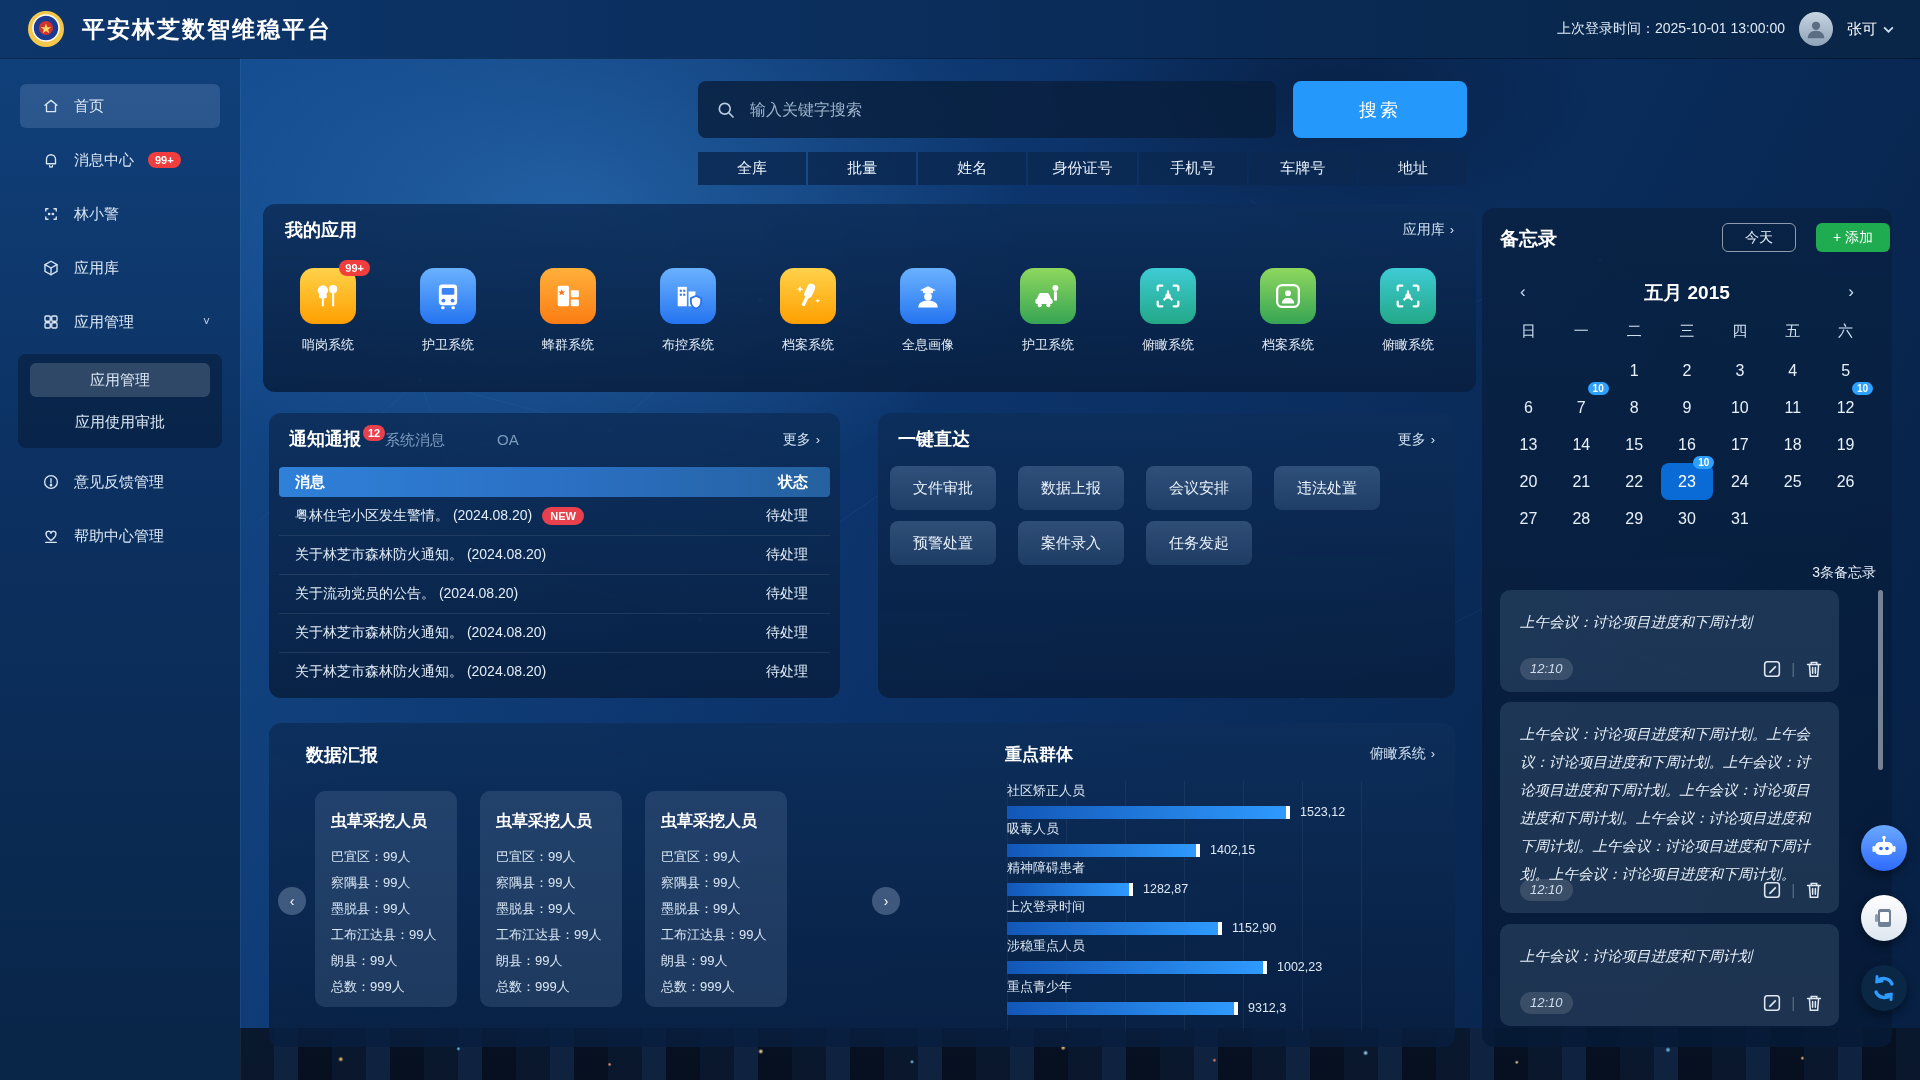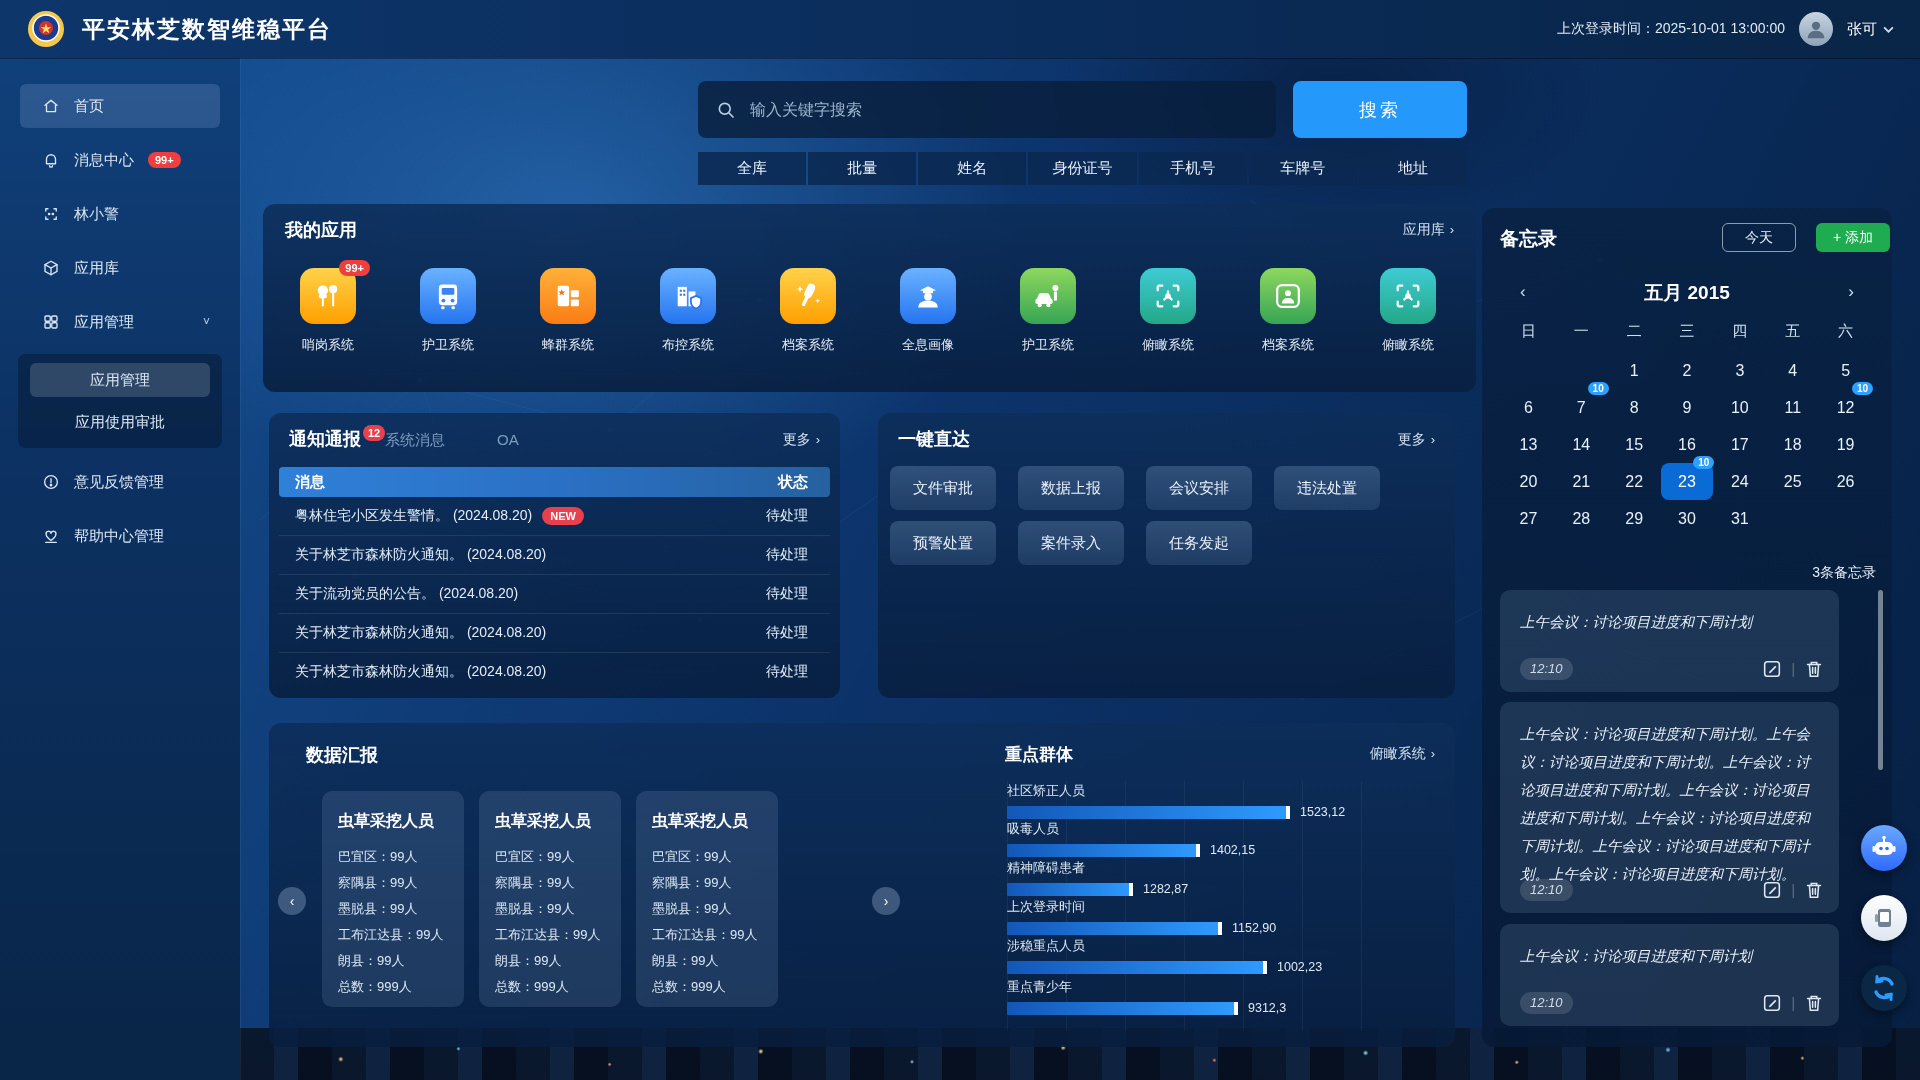--- a/index.html
+++ b/index.html
@@ -100,21 +100,21 @@
   .notice-text{color:#e3edf7;font-size:14px;padding-left:16px;white-space:nowrap;}
   .new-badge{background:#e9404d;color:#fff;font-size:11px;font-weight:bold;border-radius:10px;padding:3px 8px;margin-left:10px;}
   .notice-status{margin-left:auto;color:#e3edf7;font-size:14px;padding-right:22px;}
   
   #panel-quick{left:878px;top:413px;width:577px;height:285px;}
   #quick-grid{position:absolute;left:12px;top:53px;width:553px;display:flex;flex-wrap:wrap;gap:11px 22px;}
   .quick-btn{width:106px;height:44px;border-radius:8px;background:linear-gradient(180deg,rgba(150,185,222,.26),rgba(120,158,200,.18));
        color:#eaf3fc;font-size:15px;display:flex;align-items:center;justify-content:center;cursor:pointer;}
   
   #panel-data{left:269px;top:723px;width:1186px;height:324px;}
-  #data-cards{position:absolute;left:53px;top:68px;display:flex;gap:15px;}
+  #data-cards{position:absolute;left:46px;top:68px;display:flex;gap:23px;}
   .dcard{width:142px;height:216px;border-radius:10px;background:rgba(140,172,208,.17);box-sizing:border-box;padding:20px 16px;}
   .dcard-title{color:#fff;font-size:16px;font-weight:bold;margin-bottom:12px;white-space:nowrap;}
   .dcard-line{color:#dce9f6;font-size:13px;line-height:26px;white-space:nowrap;}
   .car-arrow{position:absolute;width:28px;height:28px;border-radius:50%;background:rgba(170,195,225,.32);
        color:#fff;display:flex;align-items:center;justify-content:center;font-size:14px;cursor:pointer;top:164px;}
   #car-prev{left:9px;}  #car-next{left:603px;}
   #chart-grid{position:absolute;left:738px;top:58px;width:356px;height:250px;
        background:repeating-linear-gradient(90deg,rgba(255,255,255,.05) 0 1px,transparent 1px 59px);}
   .bar-group{position:absolute;left:738px;width:430px;}
   .bar-label{color:#dfeaf5;font-size:13px;margin-bottom:5px;}

